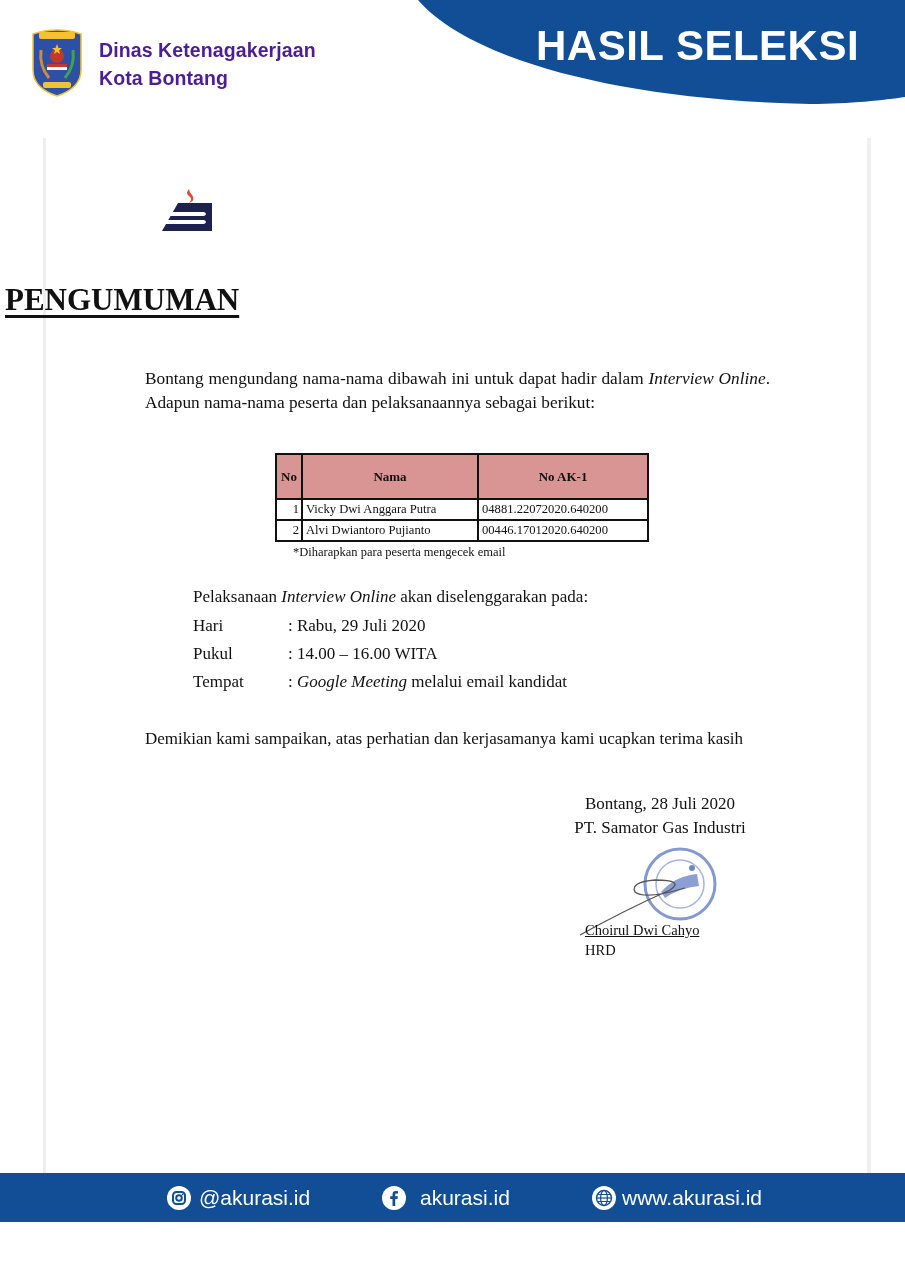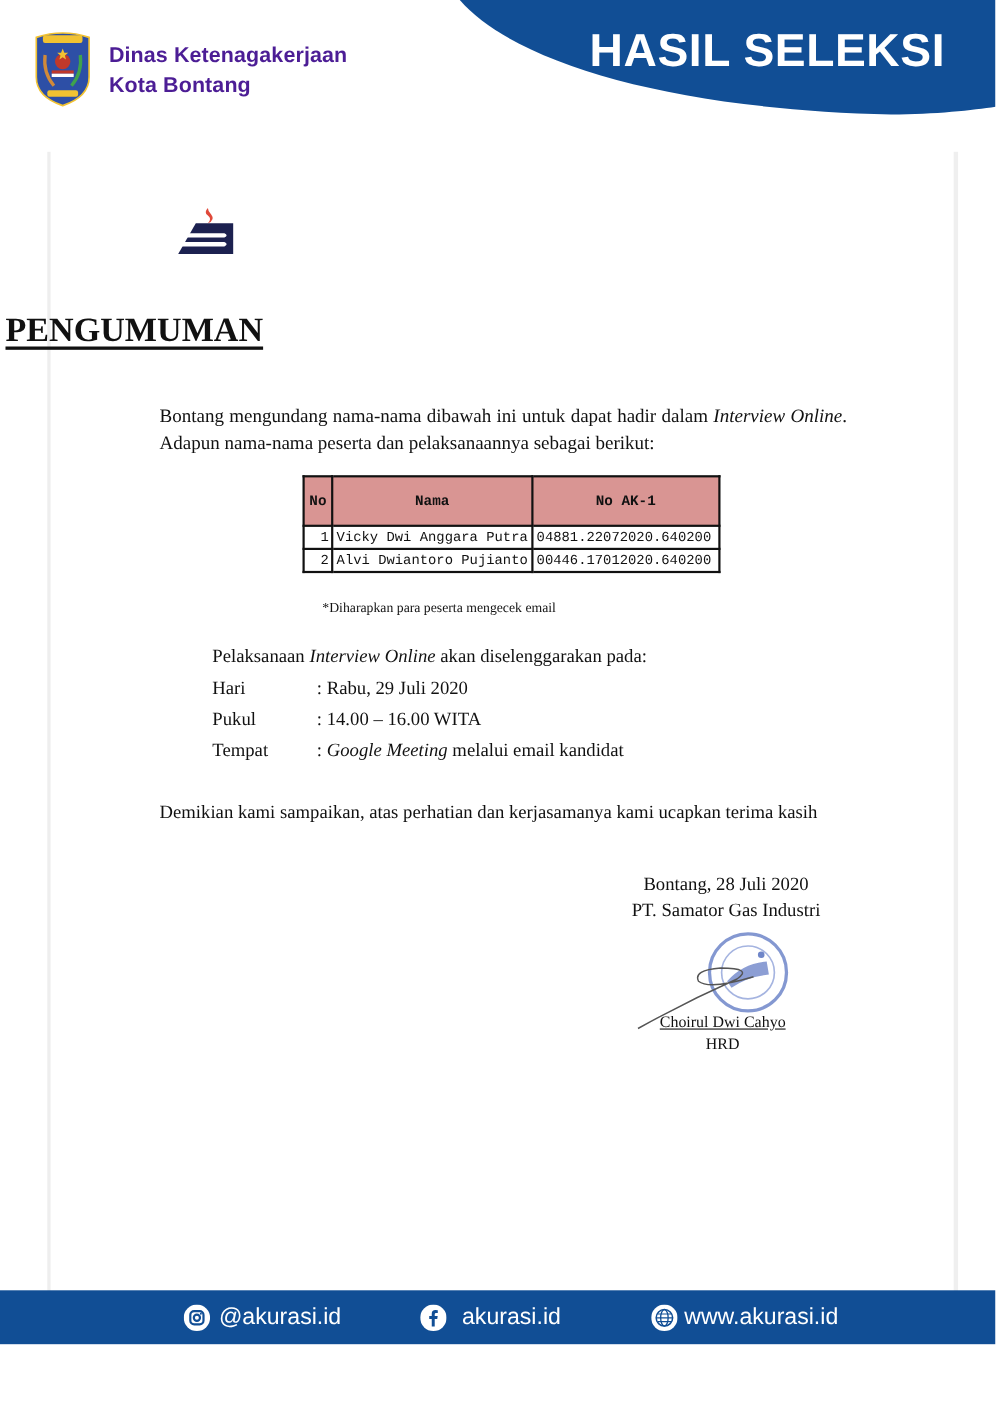--- a/index.html
+++ b/index.html
@@ -21,37 +21,37 @@
   .company-logo { position: absolute; left: 160px; top: 183px; width: 58px; height: 52px; }
   .doc-title { position: absolute; left: 0; width: 905px; top: 282px; text-align: left; font-weight: 700;
                font-size: 31px; text-decoration: underline; text-decoration-thickness: 3px; text-underline-offset: 5px; padding-left: 5px; }
   .para { position: absolute; left: 145px; top: 367px; width: 625px; font-size: 17.3px; line-height: 24px; text-align: justify; }
   .para .l1 { text-indent: 48px; display: block; text-align-last: justify; }
   .para .l2 { display: block; text-align-last: justify; }
   .para .l3 { display: block; }
   i { font-style: italic; }
 
   
-  .tbl { position: absolute; left: 275px; top: 432px; border-collapse: collapse; font-family: Liberation Mono, monospace; font-size: 12.6px; }
+  .tbl { position: absolute; left: 275px; top: 453px; border-collapse: collapse; font-family: Liberation Serif, serif; font-size: 12.6px; }
   .tbl th, .tbl td { border: 2px solid #111; }
   .tbl th { background: #d99593; height: 45px; font-weight: 700; text-align: center; font-size: 13px; }
   .tbl td { height: 21px; padding: 0 3px; white-space: nowrap; background: #fff; }
   .tbl .c-no { width: 26px; text-align: right; padding-right: 2px; }
-  .tbl .c-name { width: 140px; }
+  .tbl .c-name { width: 176px; }
   .tbl .c-ak { width: 170px; }
   .note { position: absolute; left: 293px; top: 545px; font-size: 12.5px; }
 
   .exec { position: absolute; left: 193px; top: 587px; font-size: 17px; }
   .kv { position: absolute; left: 193px; font-size: 17px; white-space: nowrap; }
   .kv .k { display: inline-block; width: 95px; }
   .closing { position: absolute; left: 145px; top: 729px; font-size: 17px; white-space: nowrap; }
 
   .sign { position: absolute; left: 560px; top: 792px; width: 200px; text-align: center; font-size: 17px; line-height: 24px; }
   .stamp { position: absolute; left: 575px; top: 840px; width: 150px; height: 100px; }
-  .signer { position: absolute; left: 585px; top: 920px; width: 144px; text-align: center; font-size: 14.5px; line-height: 20px; }
+  .signer { position: absolute; left: 585px; top: 920px; width: 144px; text-align: left; font-size: 14.5px; line-height: 20px; }
   .signer .nm { text-decoration: underline; }
 
   
   .footer { position: absolute; left: 0; top: 1173px; width: 905px; height: 49px; background: #114e95;
             display: flex; align-items: center; justify-content: center; color: #fff; }
   .social { position: absolute; top: 0; height: 49px; display: flex; align-items: center; font-size: 21px; color: #fff; }
   .social svg { margin-right: 8px; }
 </style>
 </head>
 <body>

